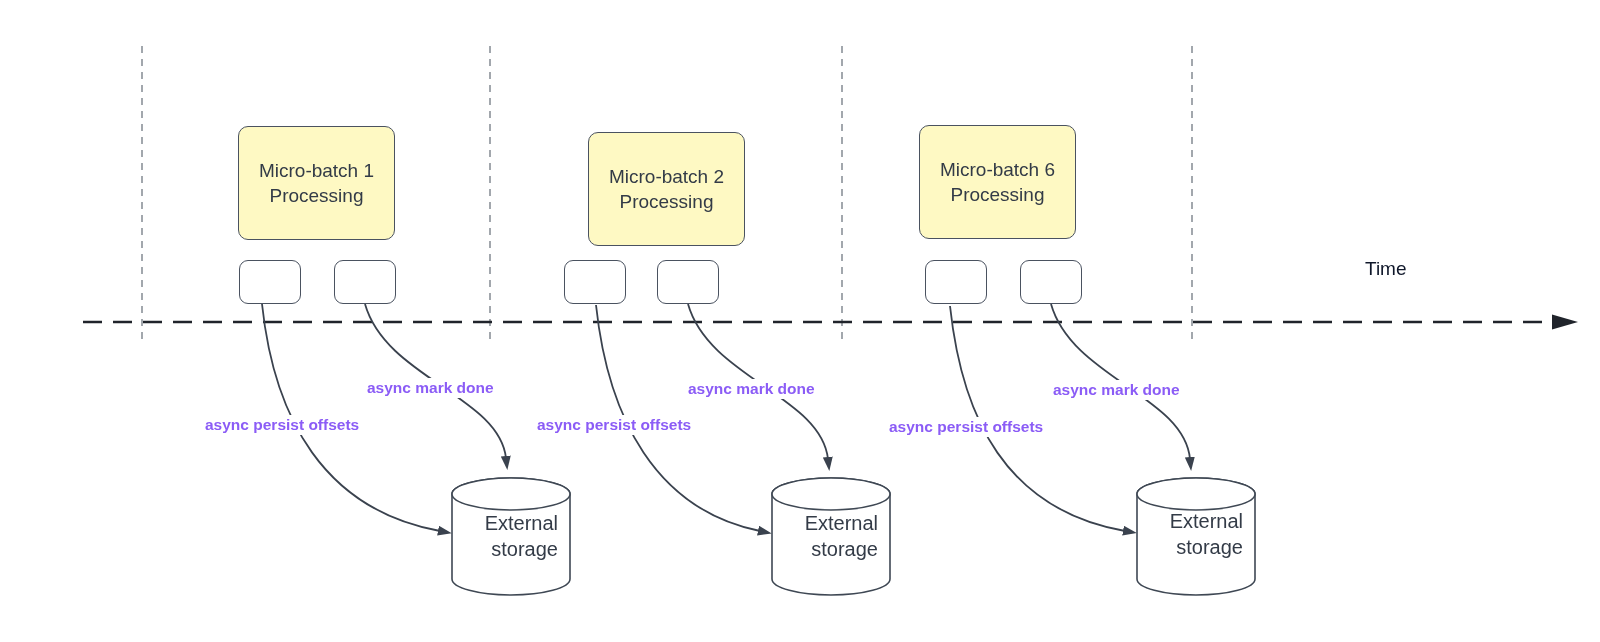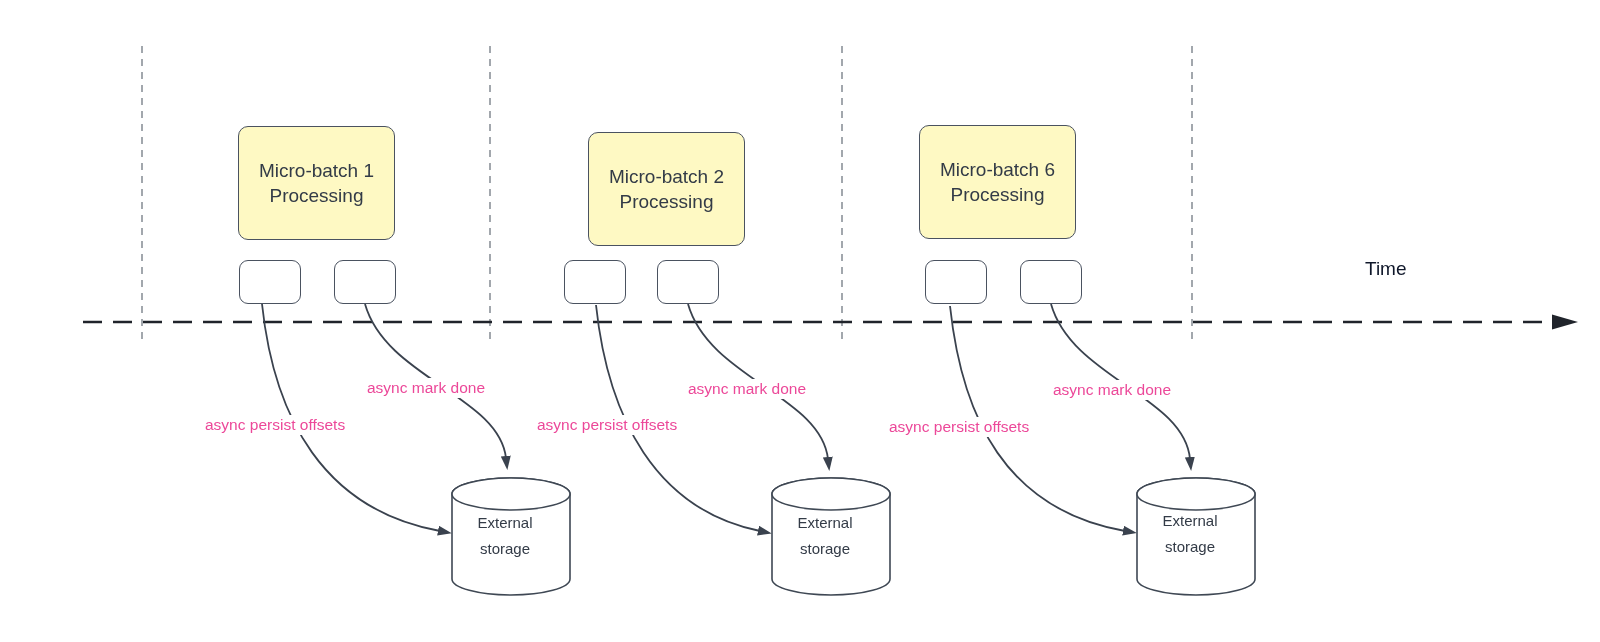--- a/index.html
+++ b/index.html
@@ -37,31 +37,31 @@
     width: 62px;
     height: 44px;
     border: 1.5px solid #4a5260;
     border-radius: 9px;
     background: #ffffff;
     box-sizing: border-box;
   }
   .arrow-label {
     position: absolute;
     font-size: 15.5px;
-    font-weight: 400;
-    color: #ec4899;
+    font-weight: 700;
+    color: #8b5cf6;
     background: #ffffff;
     padding: 1px 3px;
     white-space: nowrap;
   }
   .storage-label {
     position: absolute;
     width: 106px;
-    text-align: center;
-    font-size: 15px;
+    text-align: right;
+    font-size: 20px;
     line-height: 26px;
     color: #333b47;
     white-space: pre-line;
   }
   .time-label {
     position: absolute;
     font-size: 19px;
     color: #0f172a;
   }
 </style>

